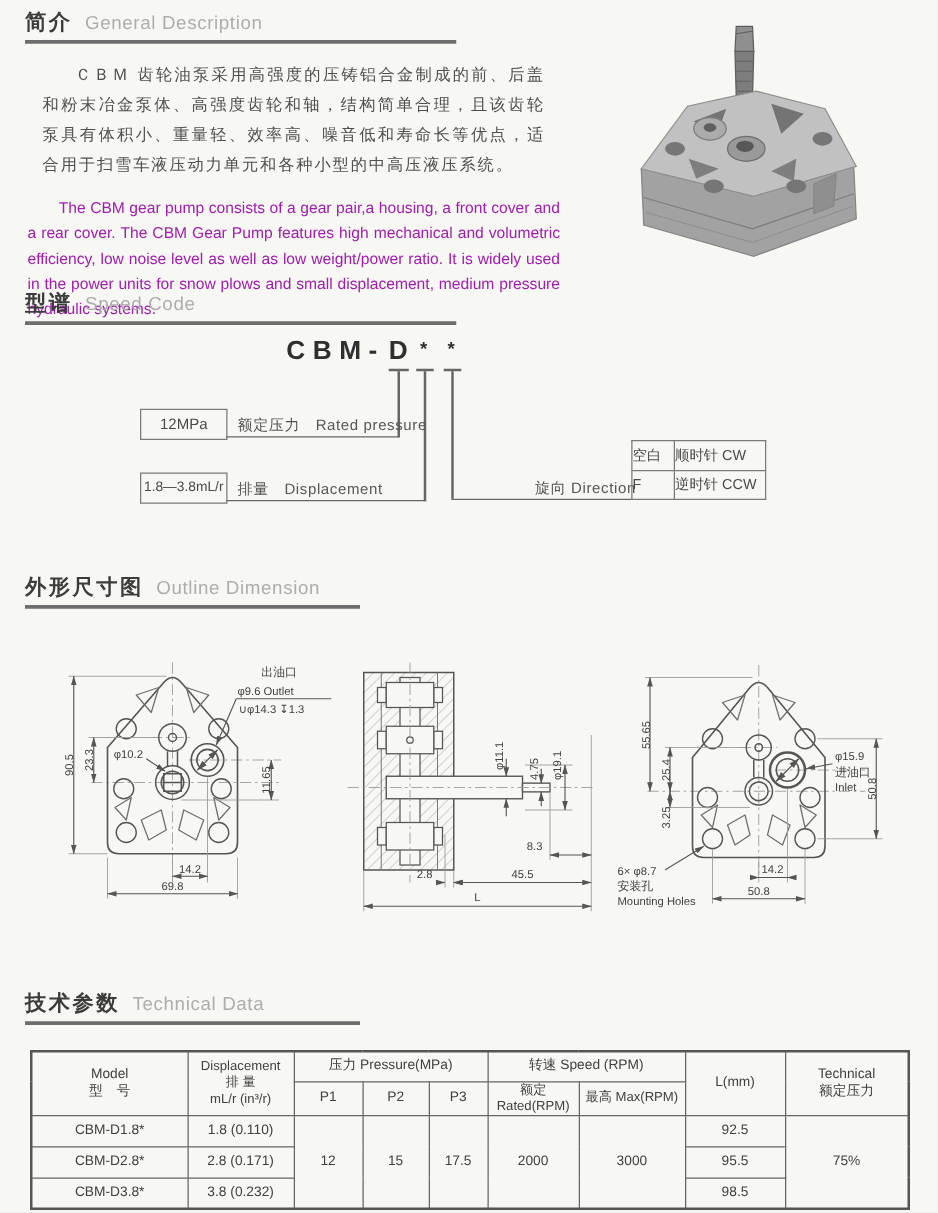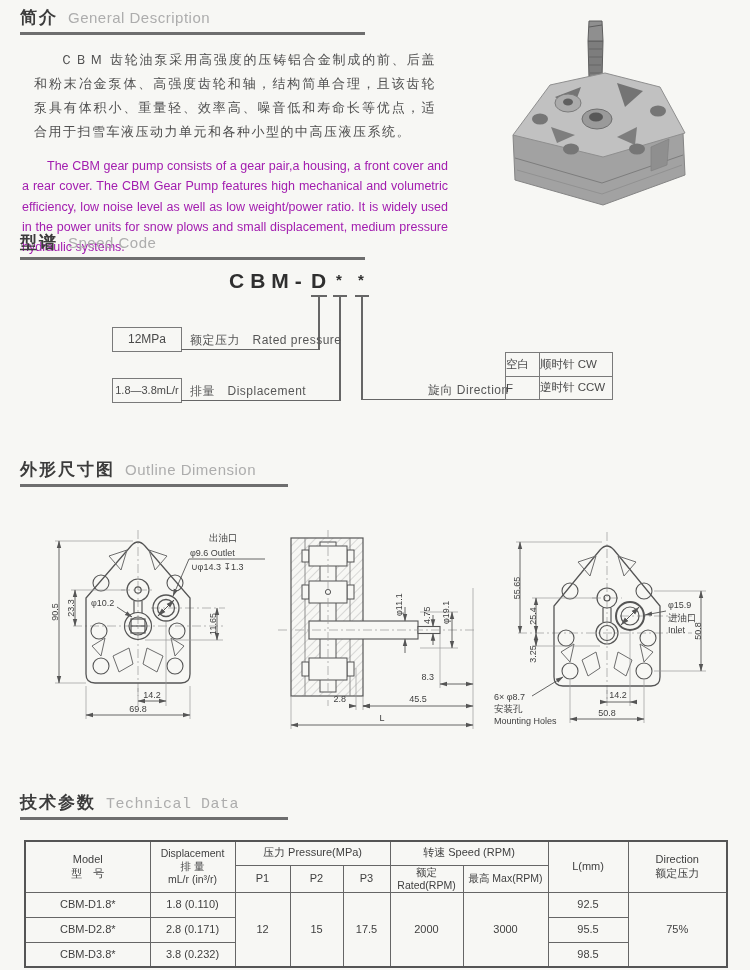--- a/index.html
+++ b/index.html
@@ -365,21 +365,21 @@
     <text class="dim" x="176" y="80">φ15.9</text>
     <text class="dimzh" x="176" y="93">进油口</text>
     <text class="dim" x="176" y="105">Inlet</text>
     <text class="dim" text-anchor="middle" x="126" y="170">14.2</text>
     <text class="dim" text-anchor="middle" x="115" y="188">50.8</text>
     <text class="dim" x="2" y="172">6× φ8.7</text>
     <text class="dimzh" x="2" y="184">安装孔</text>
     <text class="dim" x="2" y="196">Mounting Holes</text>
   </svg>
 
-  <div class="sec" style="top:791px;font-family:Liberation Mono, monospace;">
+  <div class="sec" style="top:791px;">
     <span class="zh">技术参数</span><span class="en">Technical Data</span>
     <div class="rule" style="width:268px;"></div>
   </div>
 
   <table class="abs tech-table tt-outer" style="left:24px;top:840px;">
     <colgroup>
       <col style="width:125px">
         <col style="width:85px">
         <col style="width:55px">
         <col style="width:53px">
@@ -397,21 +397,21 @@
       </td>
       <td rowspan="2">
         <div class="sm">Displacement</div>
         <div class="sm">排 量</div>
         <div class="sm">mL/r (in³/r)</div>
       </td>
       <td colspan="3">压力  Pressure(MPa)</td>
       <td colspan="2">转速 Speed (RPM)</td>
       <td rowspan="2">L(mm)</td>
       <td rowspan="2">
-        <div class="hd">Direction</div>
+        <div class="hd">Technical</div>
         <div class="hd">额定压力</div>
       </td>
     </tr>
     <tr style="height:24px;">
       <td>P1</td>
       <td>P2</td>
       <td>P3</td>
       <td class="sm">额定 Rated(RPM)</td>
       <td class="sm">最高 Max(RPM)</td>
     </tr>

